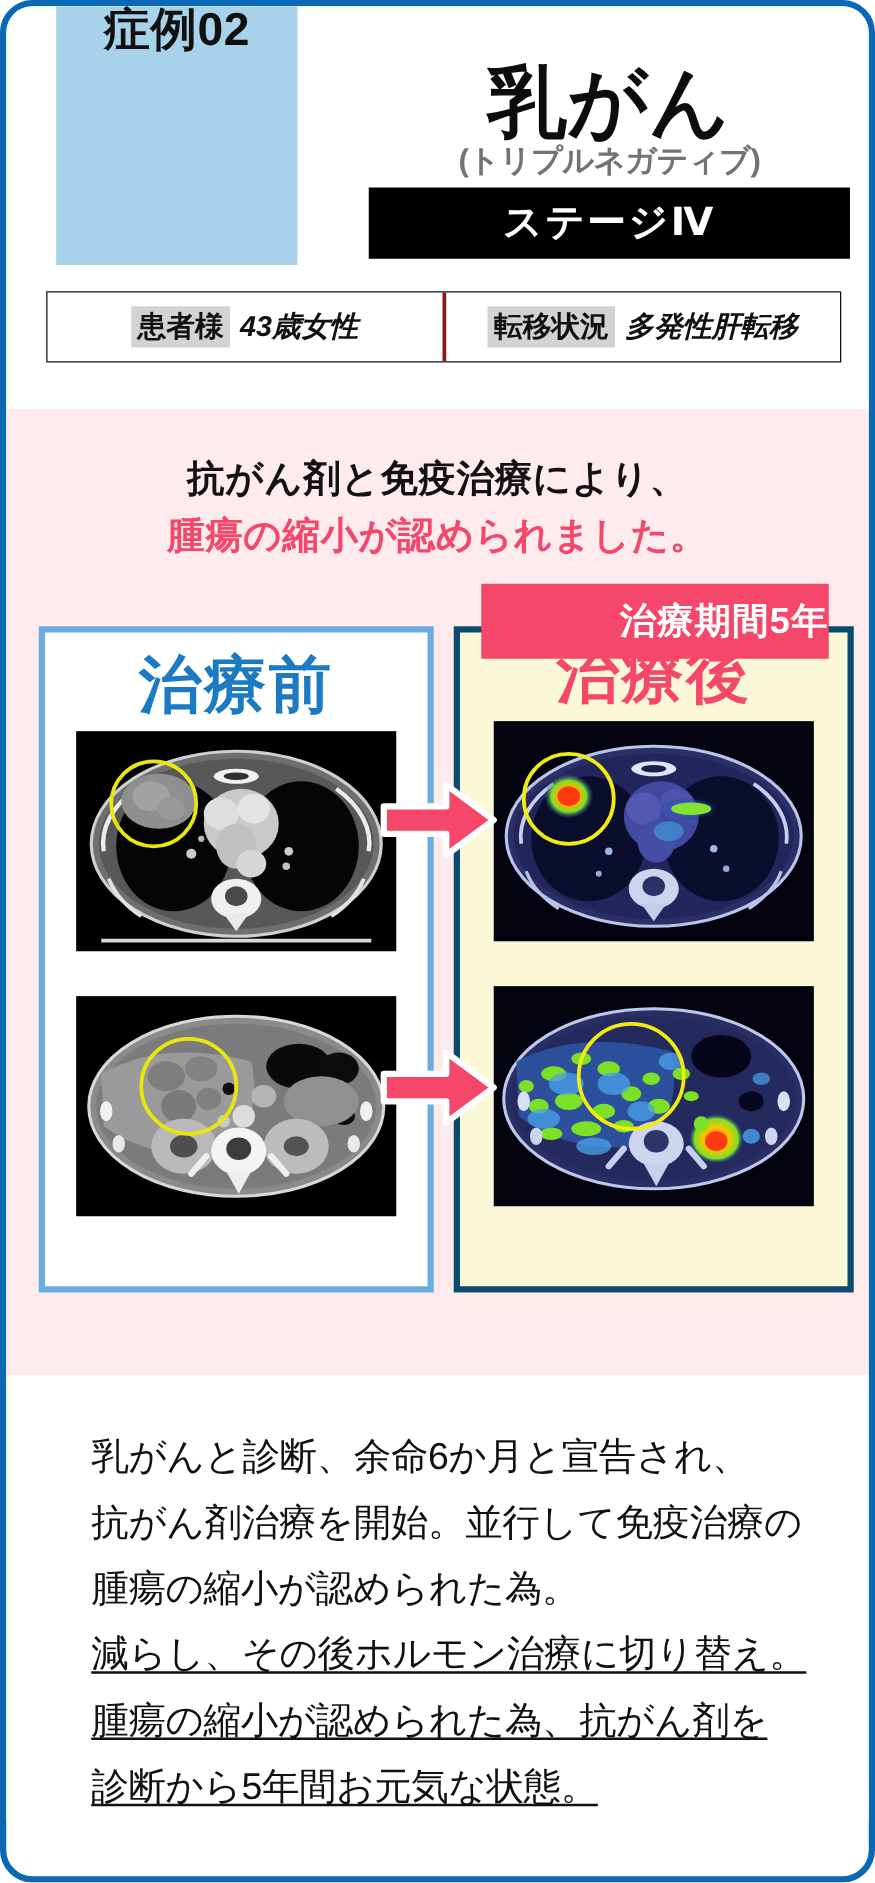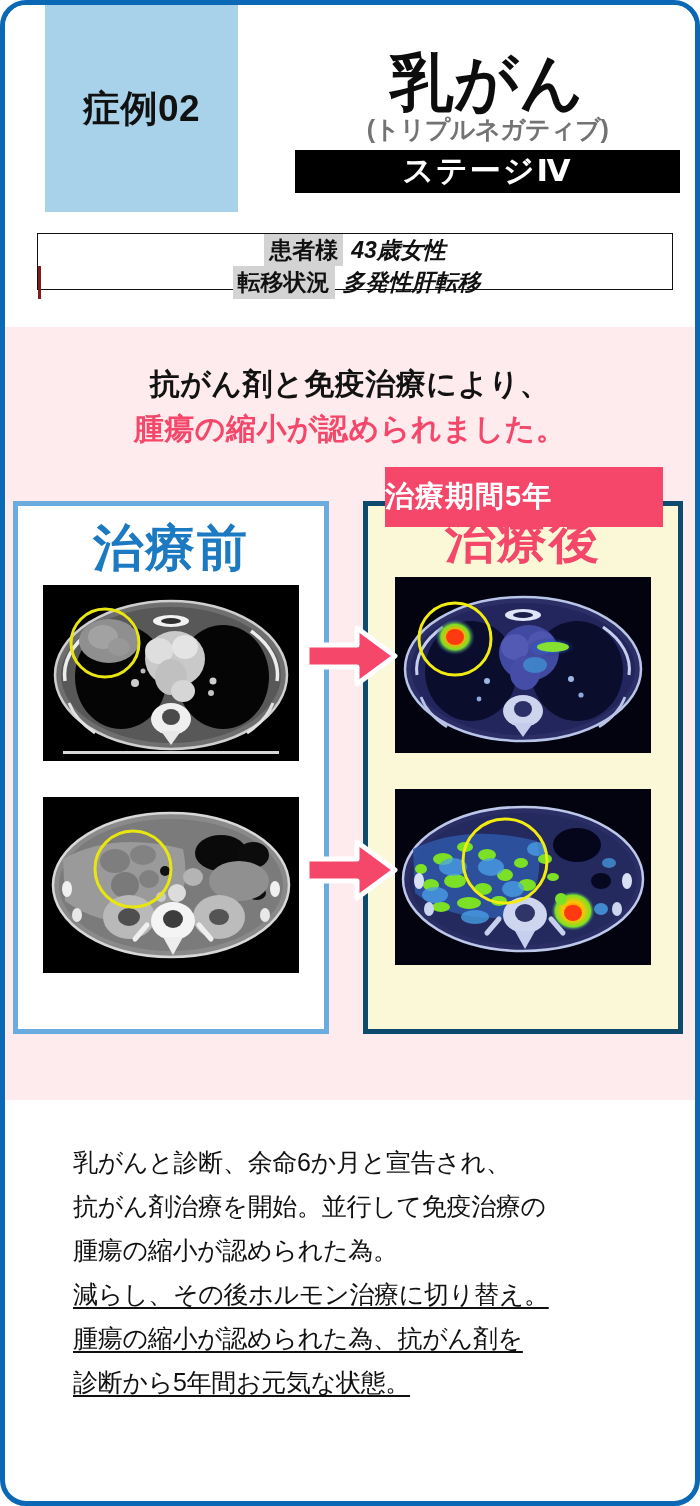--- a/index.html
+++ b/index.html
@@ -26,21 +26,21 @@
     background: #ffffff;
   }
   .case-badge {
     position: absolute;
     left: 40px;
     top: 0px;
     width: 193px;
     height: 207px;
     background: #a7d2e9;
     display: flex;
-    align-items: center;
+    align-items: flex-start;
     justify-content: center;
   }
   .case-badge-label {
     font-size: 37px;
     font-weight: 700;
     color: #111111;
     letter-spacing: 0.5px;
     line-height: 1;
   }
   .title-block {
@@ -63,21 +63,21 @@
     font-weight: 700;
     color: #737373;
     text-align: center;
     line-height: 1.1;
     margin-top: 2px;
     letter-spacing: -0.5px;
   }
   .stage-band {
     margin-top: 6px;
     background: #000000;
-    height: 43px;
+    height: 57px;
     display: flex;
     align-items: center;
     justify-content: center;
   }
   .stage-band-label {
     color: #ffffff;
     font-size: 31px;
     font-weight: 700;
     letter-spacing: 2px;
   }
@@ -85,21 +85,20 @@
   
   .info-row {
     position: absolute;
     left: 32px;
     top: 228px;
     width: 636px;
     height: 57px;
     display: flex;
     border: 1px solid #111111;
     background: #ffffff;
-    flex-direction: column;
   }
   .info-cell {
     flex: 1;
     display: flex;
     align-items: center;
     justify-content: center;
     gap: 8px;
     padding: 0 6px;
   }
   .info-cell + .info-cell { border-left: 3px solid #7f1d1d; }
@@ -148,21 +147,21 @@
   .panels {
     position: relative;
     margin-top: 24px;
     height: 560px;
   }
   .panel {
     position: absolute;
     top: 26px;
   }
   .panel-before {
-    left: 8px;
+    left: 26px;
     width: 316px;
     height: 533px;
     background: #ffffff;
     border: 5px solid #6aacdf;
   }
   .panel-after {
     left: 358px;
     width: 320px;
     height: 533px;
     background: #fbf8d8;
@@ -181,21 +180,21 @@
 
   .duration-badge {
     position: absolute;
     left: 380px;
     top: -8px;
     width: 278px;
     height: 60px;
     background: #f4476a;
     display: flex;
     align-items: center;
-    justify-content: flex-start;
+    justify-content: flex-end;
     z-index: 6;
   }
   .duration-badge-label {
     color: #ffffff;
     font-size: 29px;
     font-weight: 700;
     letter-spacing: 1px;
   }
 
   .scan-wrap {
@@ -218,21 +217,21 @@
   }
   .arrow-1 { left: 298px; top: 146px; }
   .arrow-2 { left: 298px; top: 360px; }
 
   
   .narrative {
     background: #ffffff;
     padding: 40px 0 0 68px;
   }
   .narrative p {
-    font-size: 25px;
+    font-size: 30px;
     font-weight: 400;
     color: #111111;
     line-height: 1.76;
     letter-spacing: -0.3px;
     white-space: nowrap;
   }
   .narrative p.underline {
     text-decoration: underline;
     text-underline-offset: 4px;
     text-decoration-thickness: 1.5px;

